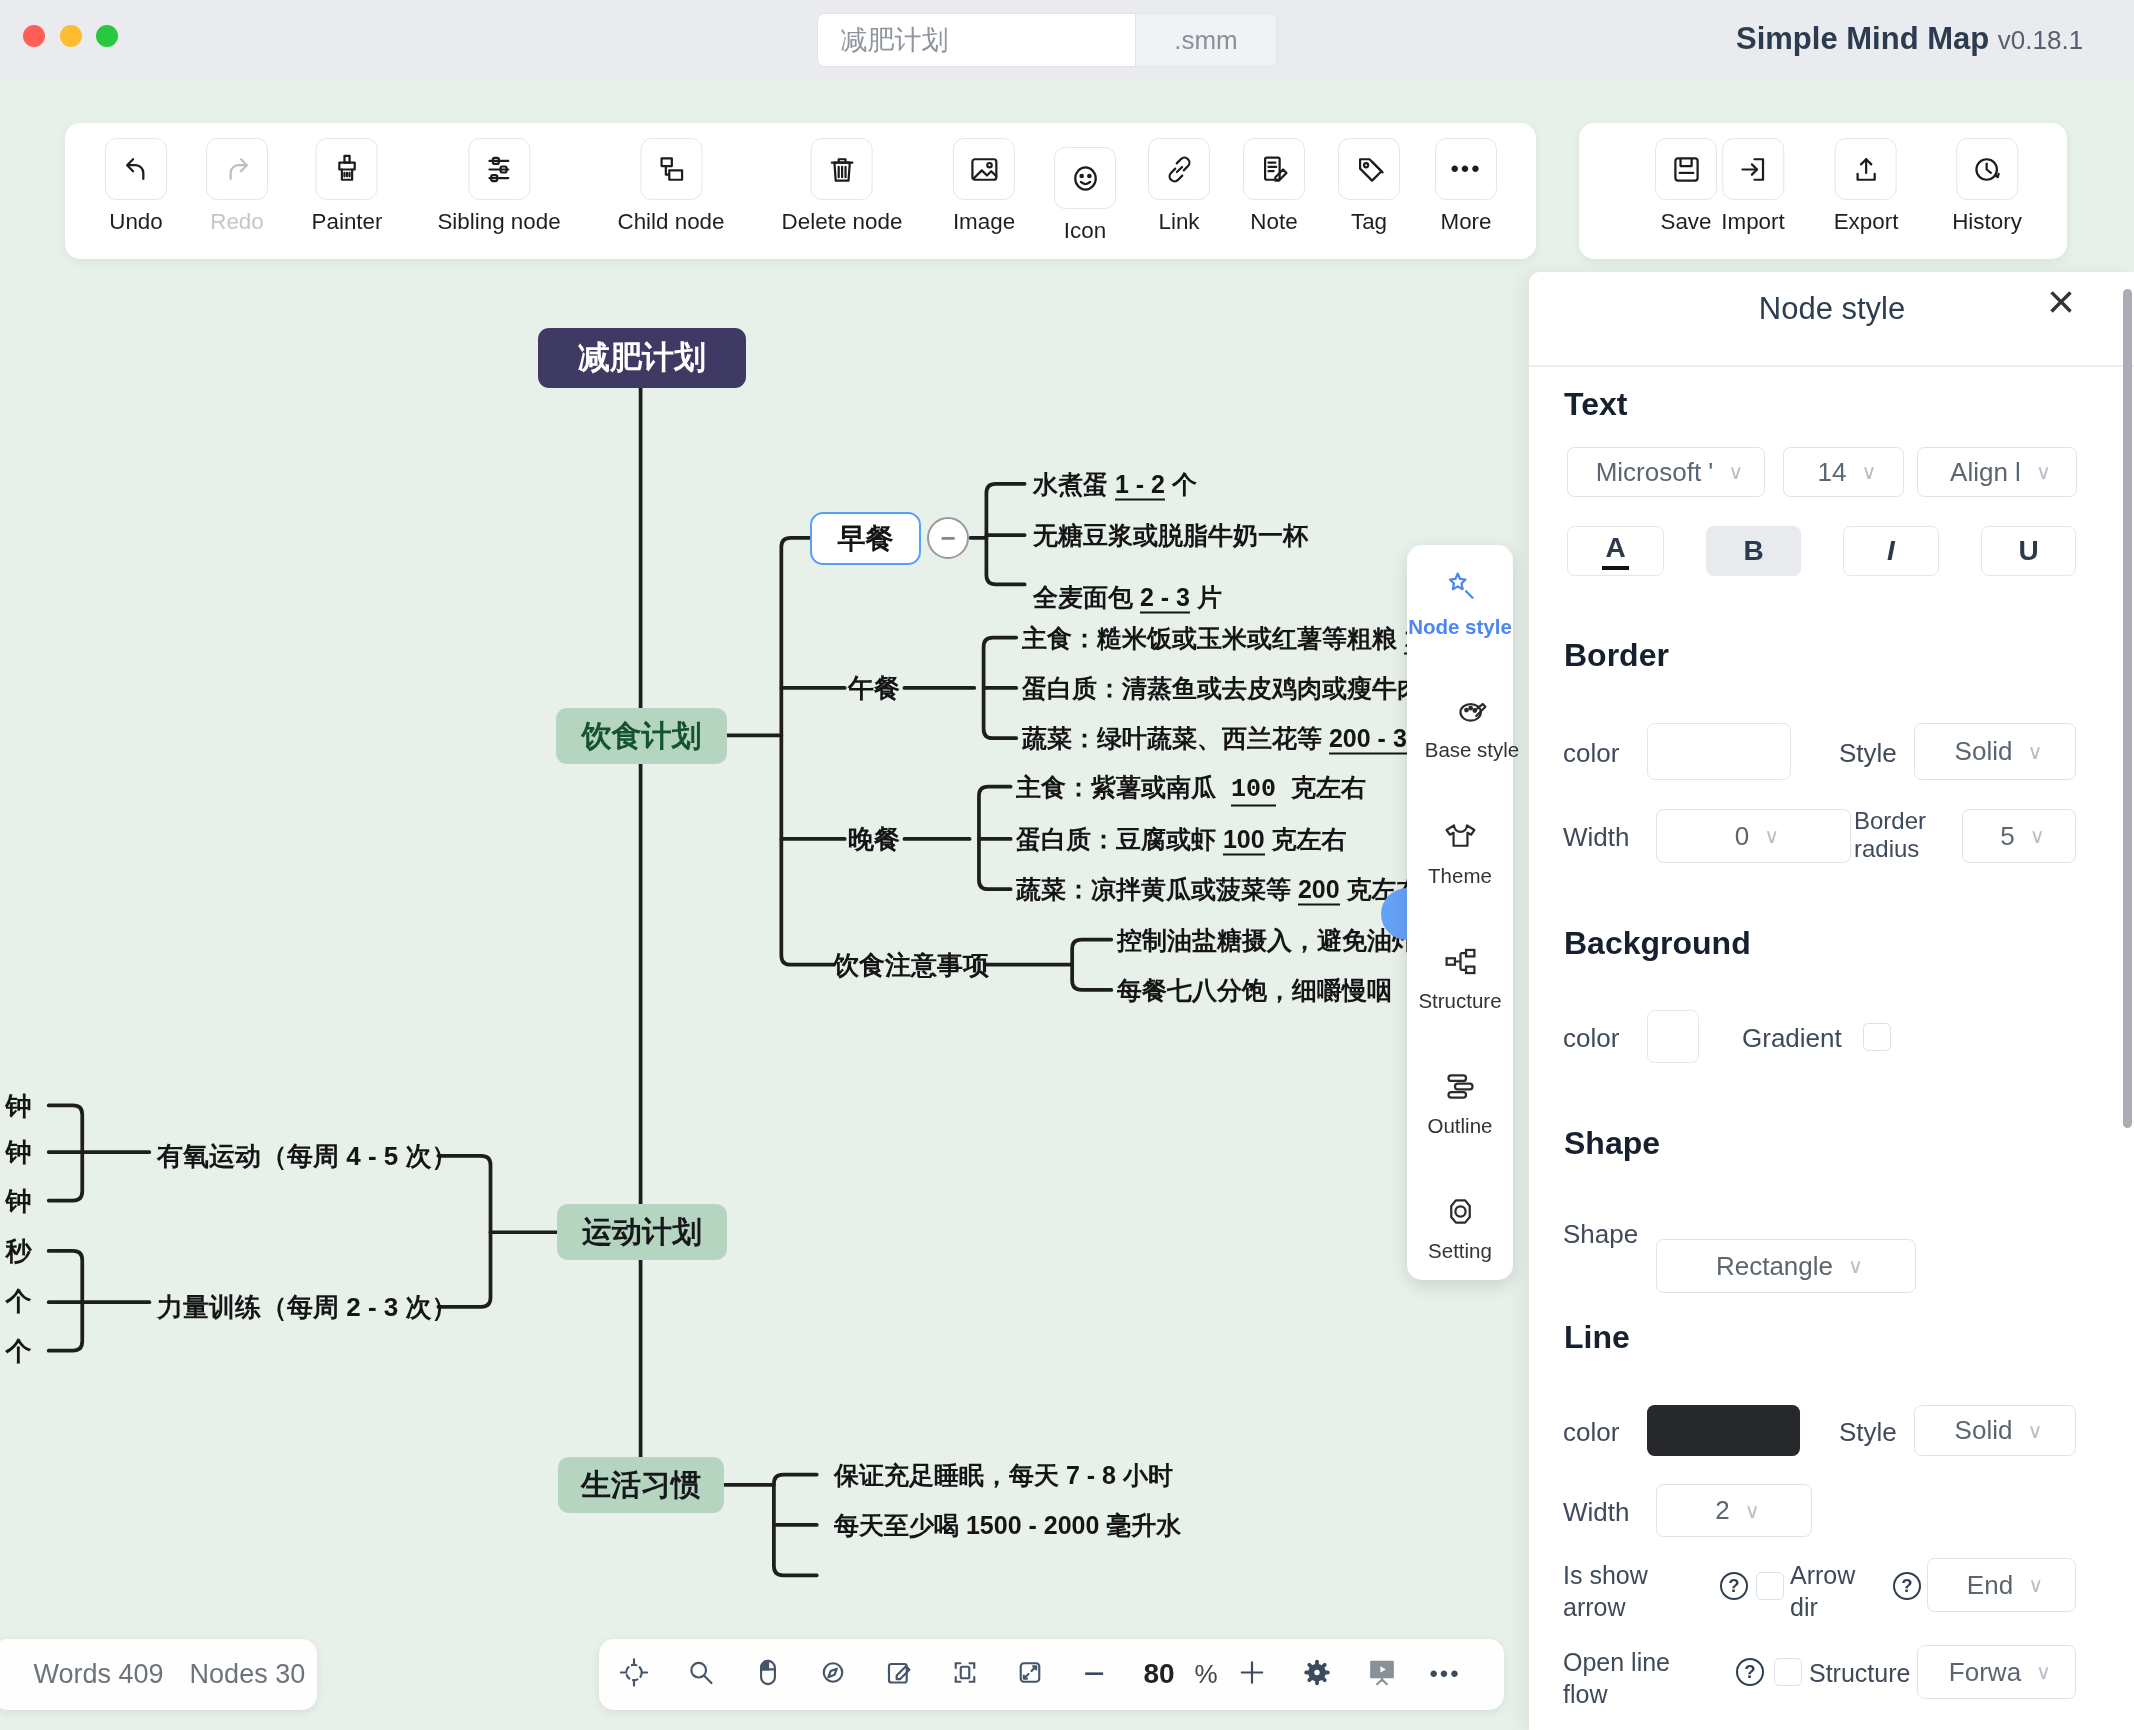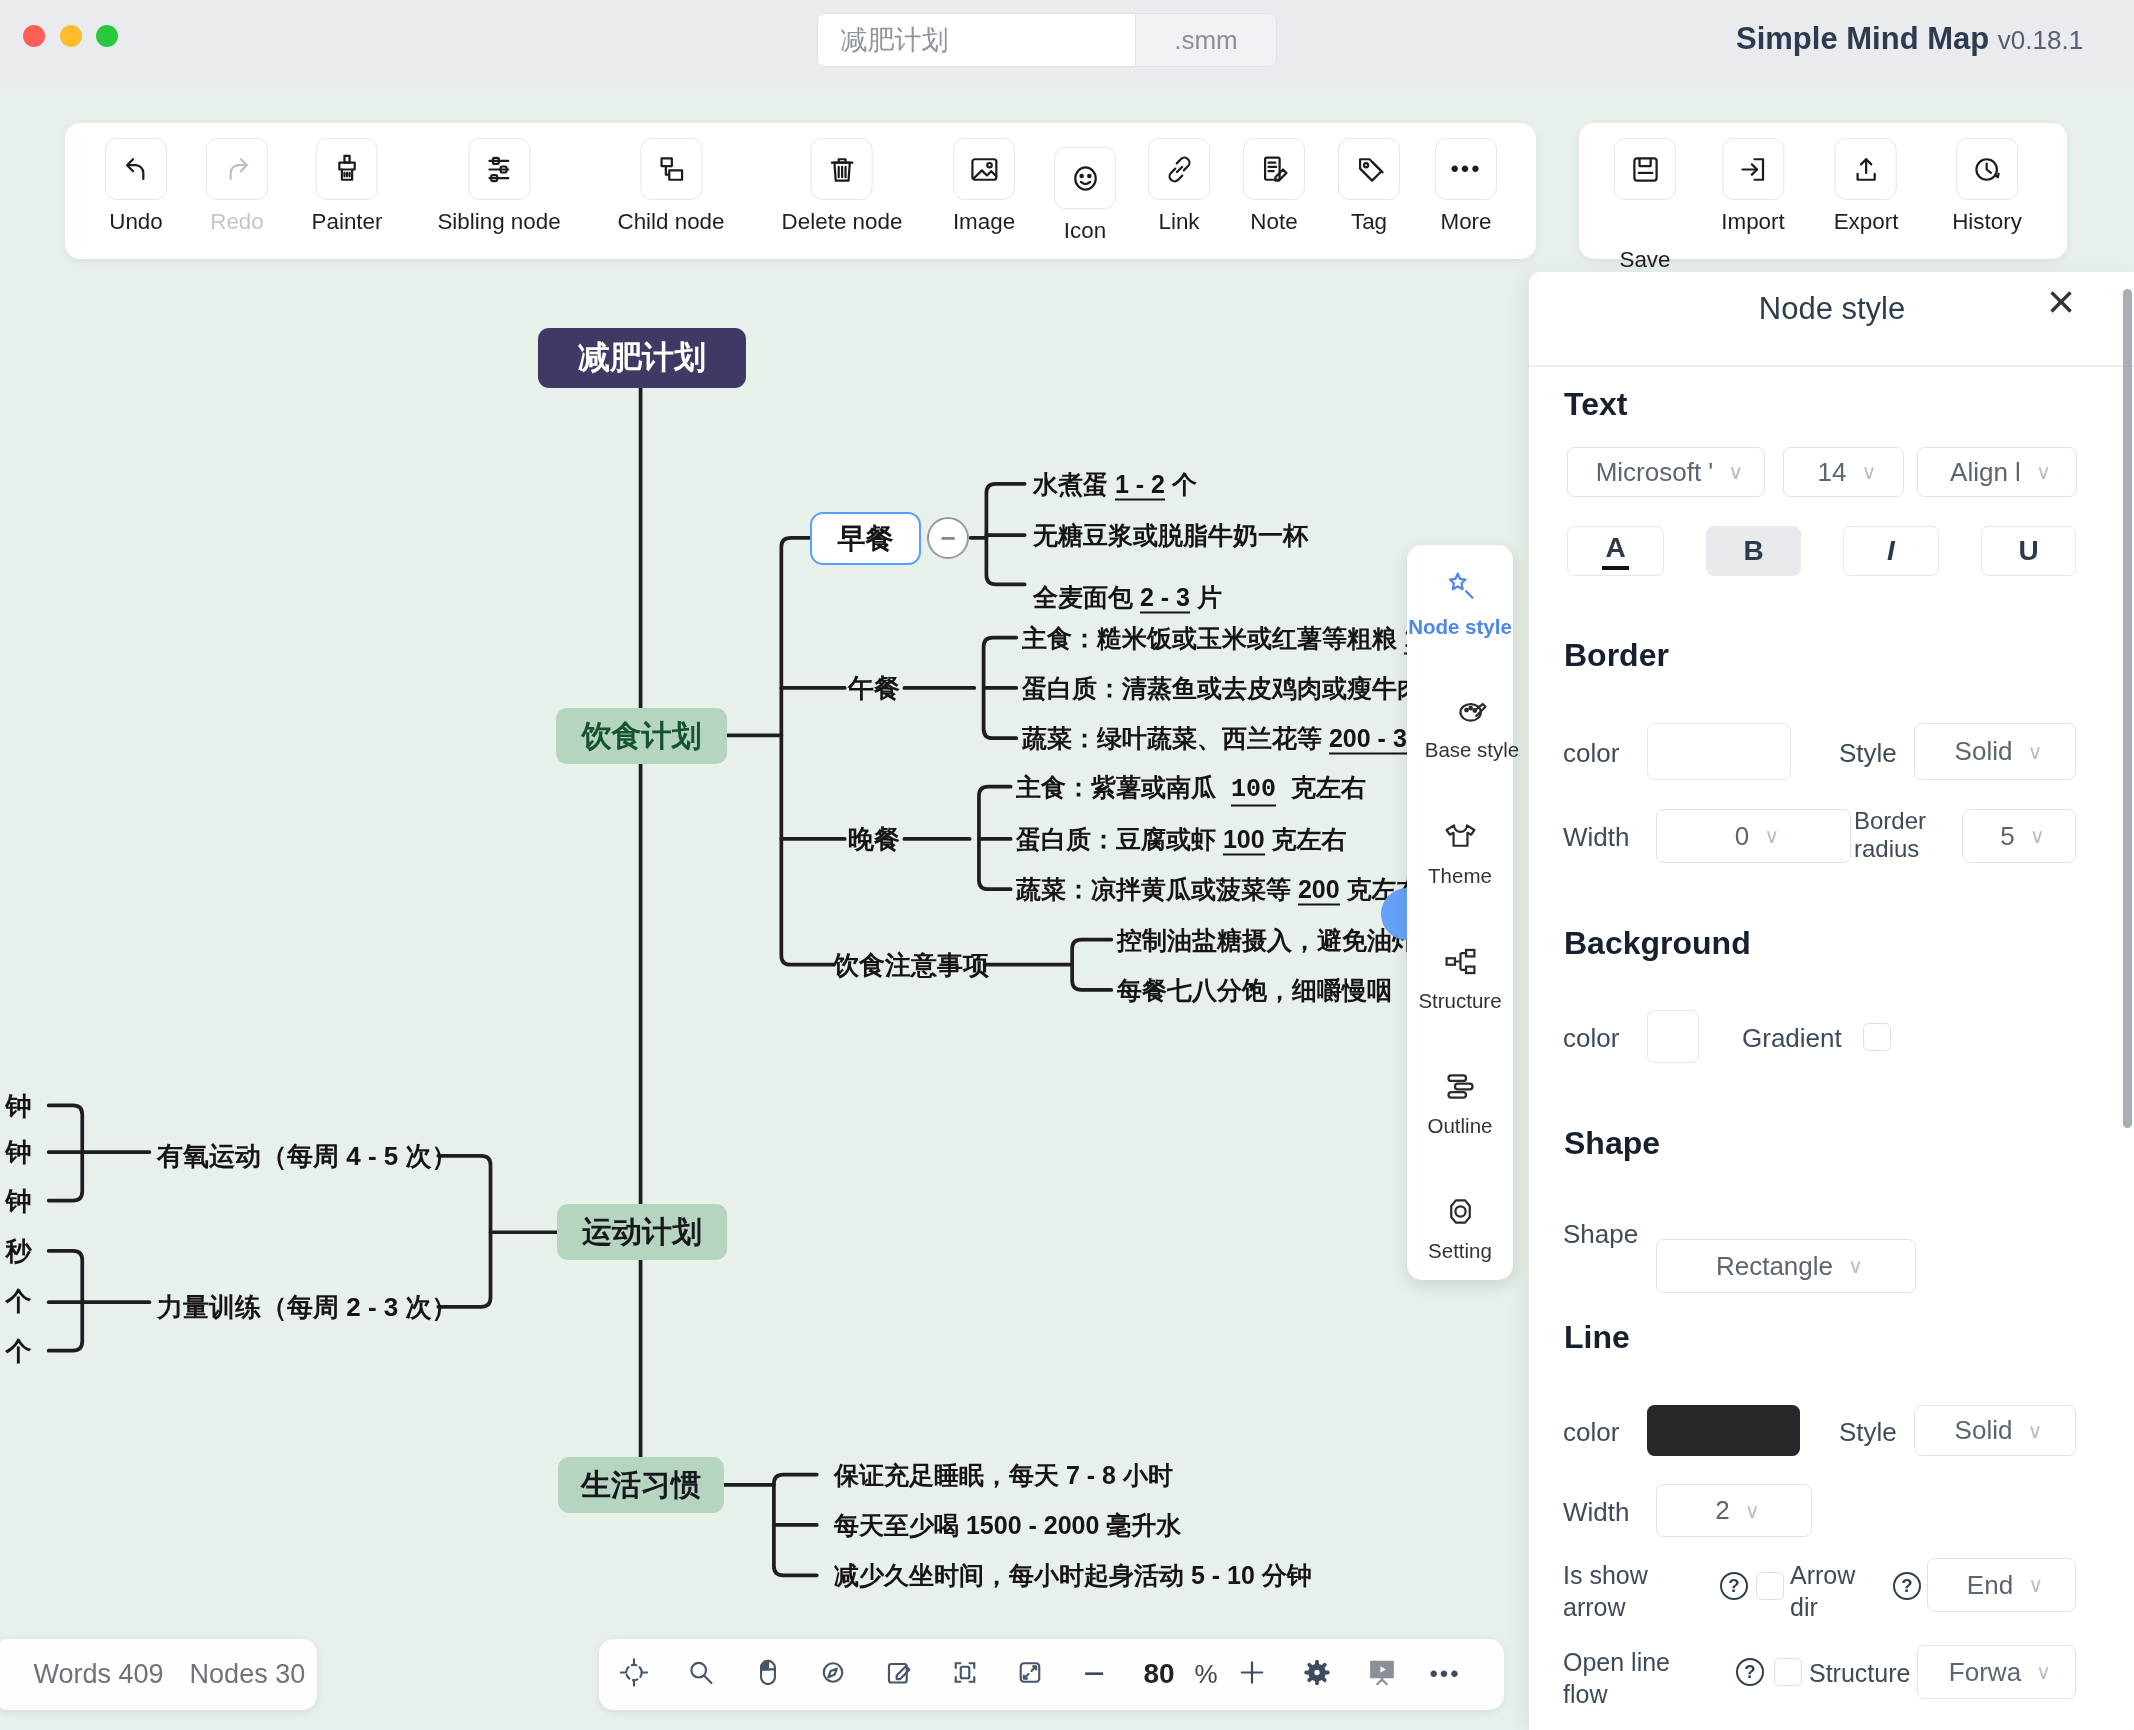--- a/index.html
+++ b/index.html
@@ -118,21 +118,20 @@
 
   <div class="mtext" style="left:1016px;top:787px;font-family:Liberation Mono, monospace;"><span>主食：紫薯或南瓜 </span><span class="u">100</span><span> 克左右</span></div>
   <div class="mtext" style="left:1016px;top:839px;"><span>蛋白质：豆腐或虾 </span><span class="u">100</span><span> 克左右</span></div>
   <div class="mtext" style="left:1016px;top:889px;"><span>蔬菜：凉拌黄瓜或菠菜等 </span><span class="u">200</span><span> 克左右</span></div>
 
   <div class="mtext" style="left:1117px;top:940px;"><span>控制油盐糖摄入，避免油炸</span></div>
   <div class="mtext" style="left:1117px;top:990px;"><span>每餐七八分饱，细嚼慢咽</span></div>
 
   <div class="mtext" style="left:834px;top:1475px;"><span>保证充足睡眠，每天 7 - 8 小时</span></div>
   <div class="mtext" style="left:834px;top:1525px;"><span>每天至少喝 1500 - 2000 毫升水</span></div>
-  <div class="mtext" style="left:834px;top:1575px;"><span>减少久坐时间，每小时起身活动 5 - 10 分钟</span></div>
 
   <div class="mlabel" style="left:5.6px;top:1106px;">钟</div>
   <div class="mlabel" style="left:5.6px;top:1152px;">钟</div>
   <div class="mlabel" style="left:5.6px;top:1201px;">钟</div>
   <div class="mlabel" style="left:5.6px;top:1251px;">秒</div>
   <div class="mlabel" style="left:5.6px;top:1301px;">个</div>
   <div class="mlabel" style="left:5.6px;top:1351px;">个</div>
 
   <div class="a topstrip"></div>
   <div class="a tl" style="left: 23px; background: rgb(255, 95, 87);"></div>
@@ -261,21 +260,21 @@
           <path d="M27 15 l13 13"></path>
         </svg>
       </span>
     <span class="tlabel">Tag</span>
   </div>
   <div class="a titem" style="left:1466px;z-index:31;">
     <span class="tbox" style="font-size:24px;letter-spacing:1.9px;color:#1c1c1c;">•••</span>
     <span class="tlabel">More</span>
   </div>
 
-  <div class="a titem" style="left:1645px;z-index:31;gap:38px;">
+  <div class="a titem" style="left:1686px;z-index:31;">
     <span class="tbox">
         <svg class="ic" width="41" height="41" viewBox="0 0 48 48" fill="none" stroke="currentColor" stroke-width="2.6" stroke-linejoin="round">
           <rect x="11" y="11" width="26" height="26" rx="3"></rect>
           <path d="M17 11 v9 h13 v-9"></path>
           <path d="M15 28 h18"></path>
         </svg>
       </span>
     <span class="tlabel">Save</span>
   </div>
   <div class="a titem" style="left:1753px;z-index:31;">

